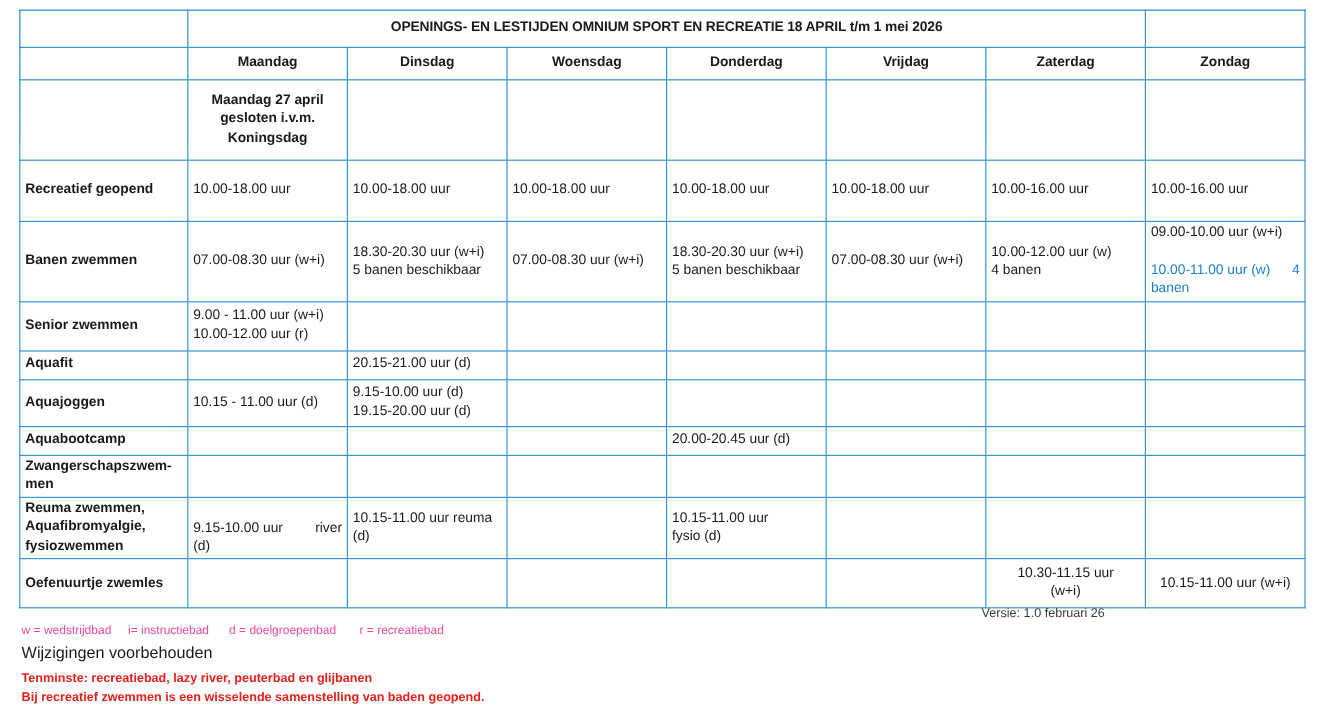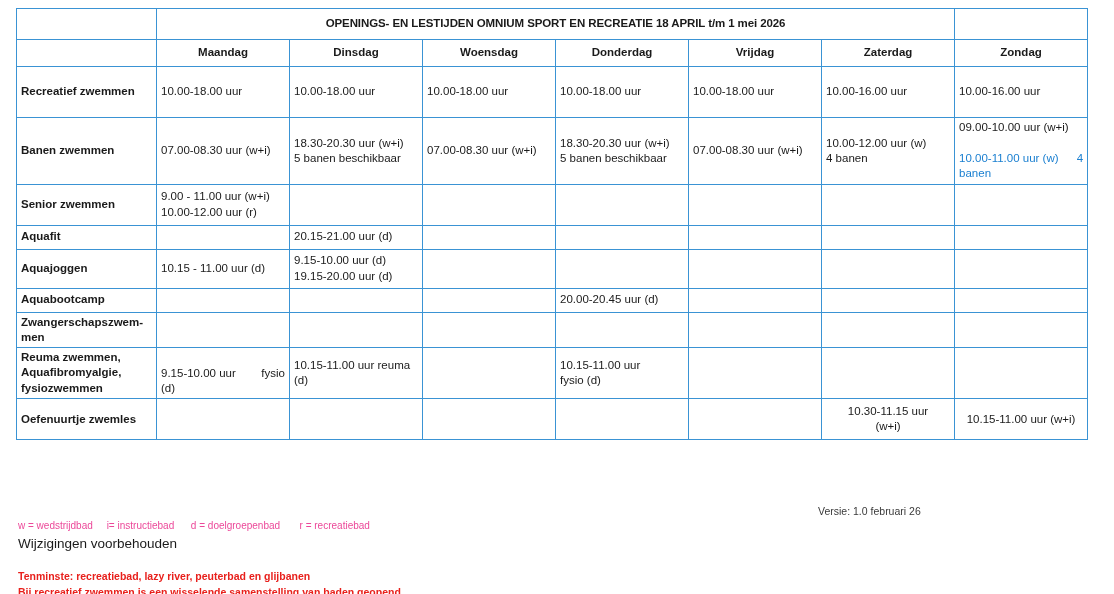--- a/index.html
+++ b/index.html
@@ -158,21 +158,21 @@
   .foot-legend {
     color: #ec4899;
     font-size: 10px;
     font-weight: normal;
     margin-bottom: 5px;
     white-space: pre;
   }
   .foot-note {
     color: #1a1a1a;
     font-size: 13.5px;
-    margin-bottom: 18px;
+    margin-bottom: 7px;
   }
   .foot-small {
     color: #e8201c;
     font-size: 10.5px;
     font-weight: bold;
     line-height: 1.5;
   }
   .version {
     position: absolute;
     left: 818px;
@@ -210,24 +210,38 @@
         <td class="blank-grey"></td>
         <td class="day-head">Maandag</td>
         <td class="day-head">Dinsdag</td>
         <td class="day-head">Woensdag</td>
         <td class="day-head">Donderdag</td>
         <td class="day-head">Vrijdag</td>
         <td class="day-head">Zaterdag</td>
         <td class="day-head">Zondag</td>
       </tr>
 
+      <tr>
+        <td class="notice-blank"></td>
+        <td class="notice">
+          <span class="ln">Maandag 27 april</span>
+          <span class="ln">gesloten</span>
+          <span class="ln">i.v.m. Koningsdag</span>
+        </td>
+        <td class="notice-blank edge-l"></td>
+        <td class="notice-blank"></td>
+        <td class="notice-blank"></td>
+        <td class="notice-blank"></td>
+        <td class="notice-blank"></td>
+        <td class="notice-blank edge-r"></td>
+      </tr>
     </tbody>
     <tbody id="body-rows">
         <tr class="r-rec">
-          <td class="rowlabel">Recreatief zwemmen</td>
+          <td class="rowlabel">Recreatief geopend</td>
           <td class="cell">
             <span class="ln">10.00-18.00 uur</span>
           </td>
           <td class="cell">
             <span class="ln">10.00-18.00 uur</span>
           </td>
           <td class="cell">
             <span class="ln">10.00-18.00 uur</span>
           </td>
           <td class="cell">
@@ -335,21 +349,21 @@
           <td class="cell"></td>
           <td class="cell"></td>
           <td class="cell"></td>
           <td class="cell"></td>
         </tr>
         <tr class="r-reuma">
           <td class="rowlabel">Reuma zwemmen,<br>Aquafibromyalgie,<br>fysiozwemmen</td>
           <td class="cell">
             <span class="ln spread">
               <span>9.15-10.00 uur</span>
-              <span>fysio</span>
+              <span>river</span>
             </span>
             <span class="ln">(d)</span>
           </td>
           <td class="cell">
             <span class="ln">10.15-11.00 uur reuma</span>
             <span class="ln">(d)</span>
           </td>
           <td class="cell"></td>
           <td class="cell">
             <span class="ln">10.15-11.00 uur</span>

